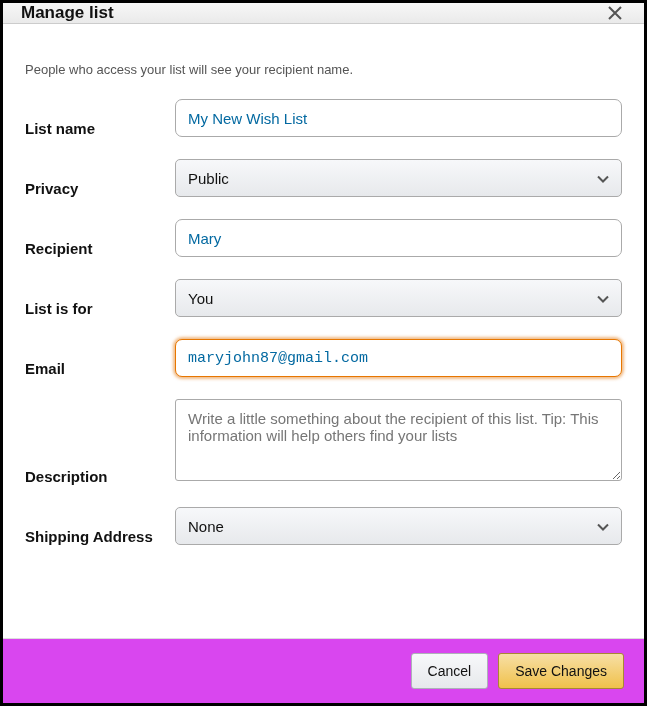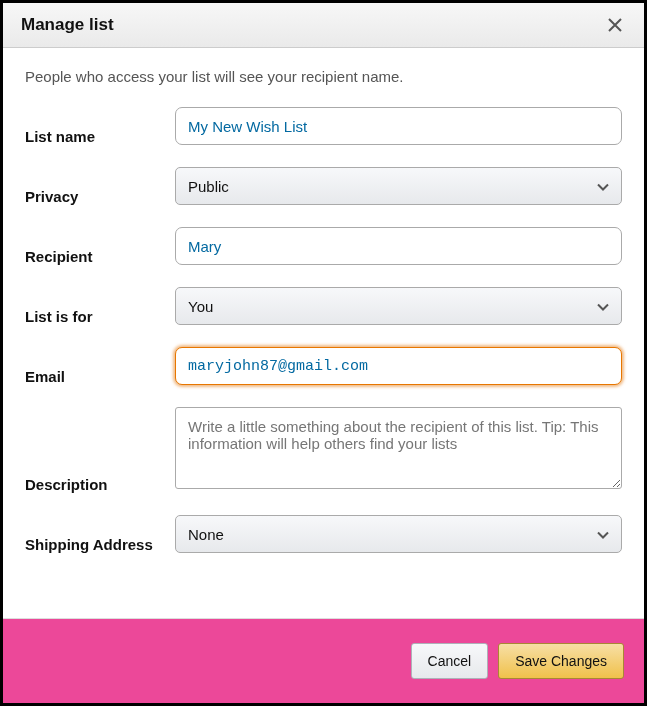--- a/index.html
+++ b/index.html
@@ -8,21 +8,21 @@
       width: 647px;
       height: 706px;
       border: 3px solid #000;
       display: flex;
       flex-direction: column;
       position: relative;
     }
     .dialog-header {
       background: linear-gradient(#f7f7f7, #eaeaea);
       border-bottom: 1px solid #ccc;
-      padding: 12px 18px;
+      padding: 0 18px;
       display: flex;
       align-items: center;
       justify-content: space-between;
     }
     .dialog-title {
       font-size: 17px;
       font-weight: bold;
       color: #111;
     }
     .close-btn {
@@ -38,22 +38,23 @@
       padding: 0 0 0 0;
       position: relative;
     }
     .scroll-area {
       height: 100%;
       overflow-y: auto;
       padding: 20px 22px 10px 22px;
     }
     .note {
       color: #555;
-      font-size: 15px;
+      font-size: 13px;
       margin-bottom: 22px;
+      margin-top: 18px;
     }
     .form-row {
       display: flex;
       align-items: flex-end;
       margin-bottom: 22px;
     }
     .form-label {
       width: 150px;
       font-size: 15px;
       font-weight: bold;
@@ -114,25 +115,25 @@
       padding: 10px 12px;
       font-size: 15px;
       font-family: inherit;
       color: #111;
       resize: both;
     }
     textarea::placeholder { color: #767676; }
     input::placeholder { color: #767676; }
     .dialog-footer {
       border-top: 1px solid #ddd;
-      padding: 24px 20px;
+      padding: 14px 20px;
       display: flex;
       justify-content: flex-end;
       gap: 10px;
-      background: #ec4899;
+      background: #d946ef;
     }
     .btn {
       height: 36px;
       padding: 0 16px;
       border-radius: 3px;
       font-size: 14px;
       cursor: pointer;
       border: 1px solid;
     }
     .btn-cancel {

